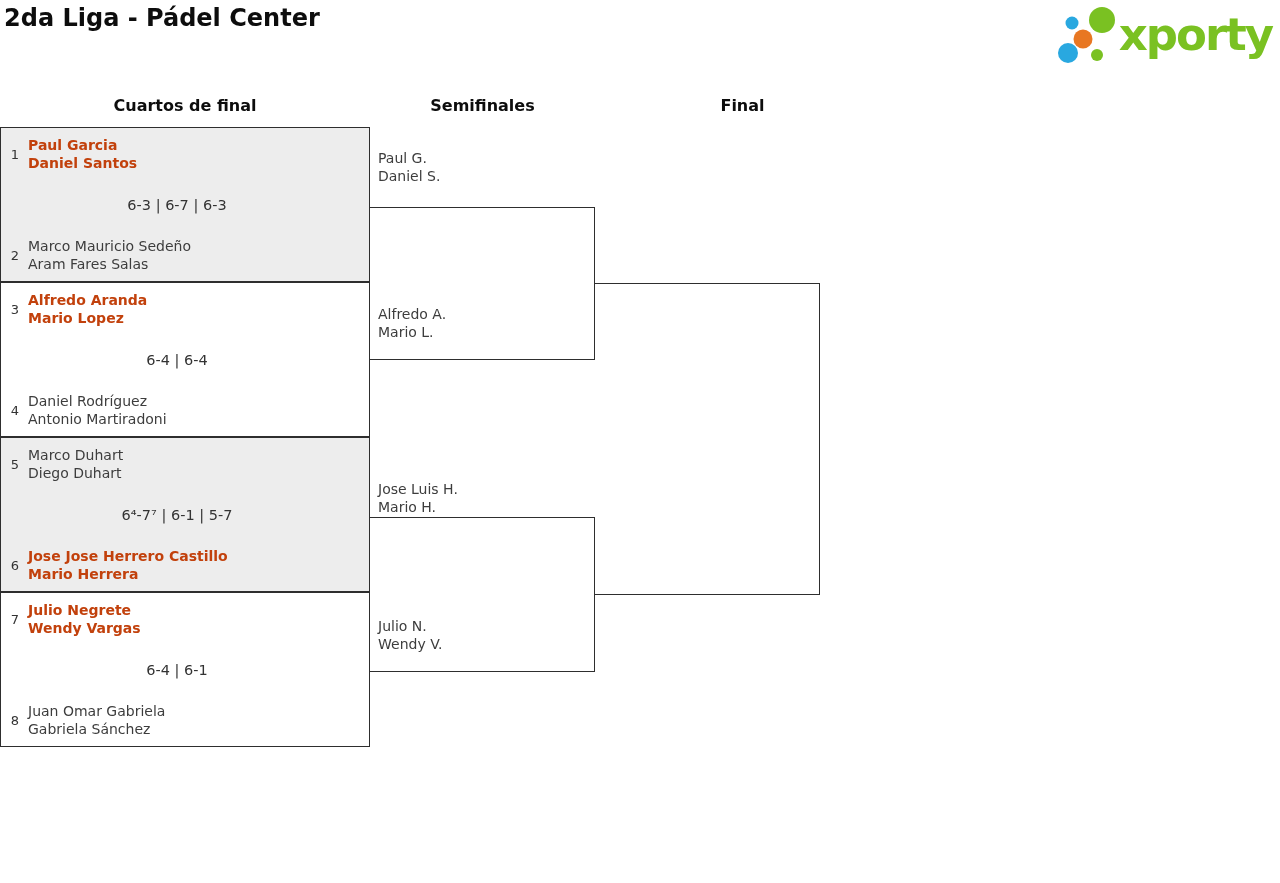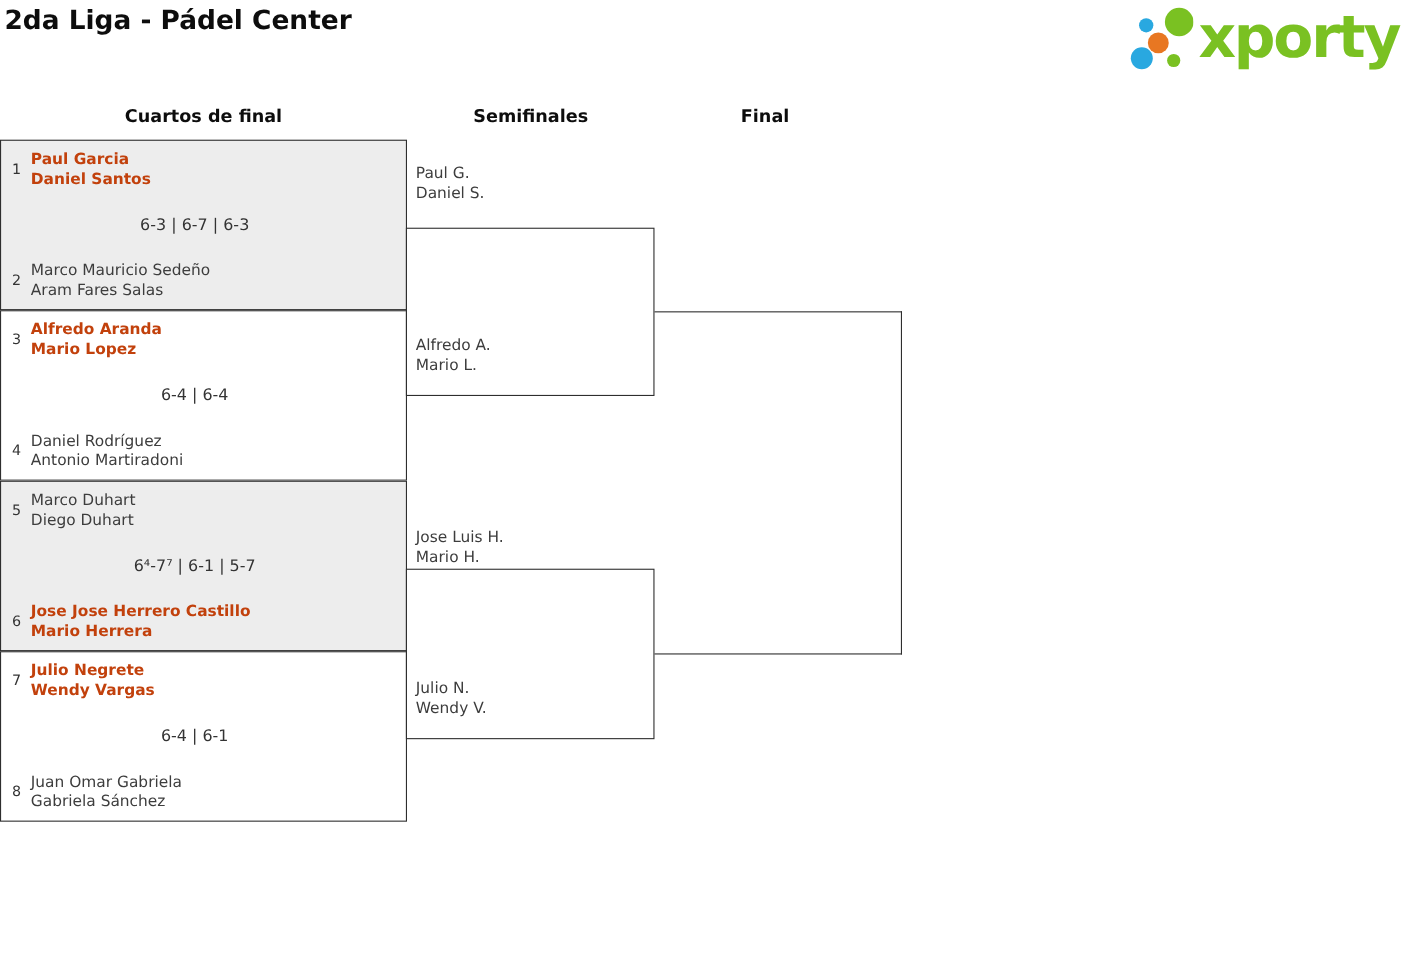--- a/index.html
+++ b/index.html
@@ -19,42 +19,42 @@
     font-size: 24px;
     font-weight: 700;
     line-height: 33px;
     color: #0d0d0d;
     letter-spacing: 0;
   }
 
   .logo { position: absolute; top: 2px; right: 8px; display: flex; align-items: center; }
   .logo-dots { display: block; }
   .logo-text {
-    font-size: 53px;
+    font-size: 45px;
     font-weight: 800;
     color: #7ac122;
     letter-spacing: -2px;
     line-height: 64px;
     margin-left: 4px;
     text-align: center;
   }
 
   
   .col-header {
     position: absolute;
     top: 96px;
     height: 22px;
     font-size: 16px;
     font-weight: 700;
     color: #0d0d0d;
     text-align: center;
   }
   .col-header.qf { left: 0;   width: 370px; }
   .col-header.sf { left: 370px; width: 225px; }
-  .col-header.fi { left: 583px; width: 225px; }
+  .col-header.fi { left: 630px; width: 225px; }
 
   
   .qf-box {
     position: absolute;
     left: 0;
     width: 370px;
     height: 155px;
     border: 1px solid #2e2e2e;
     box-sizing: border-box;
   }

